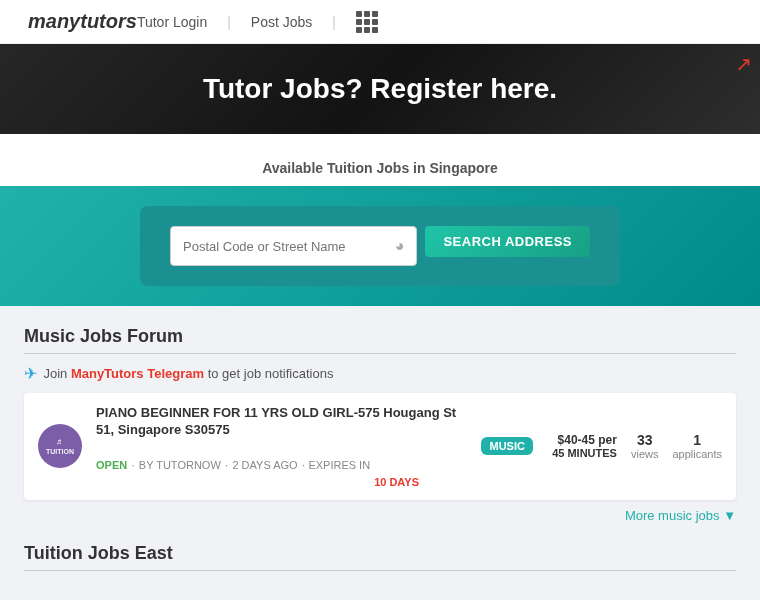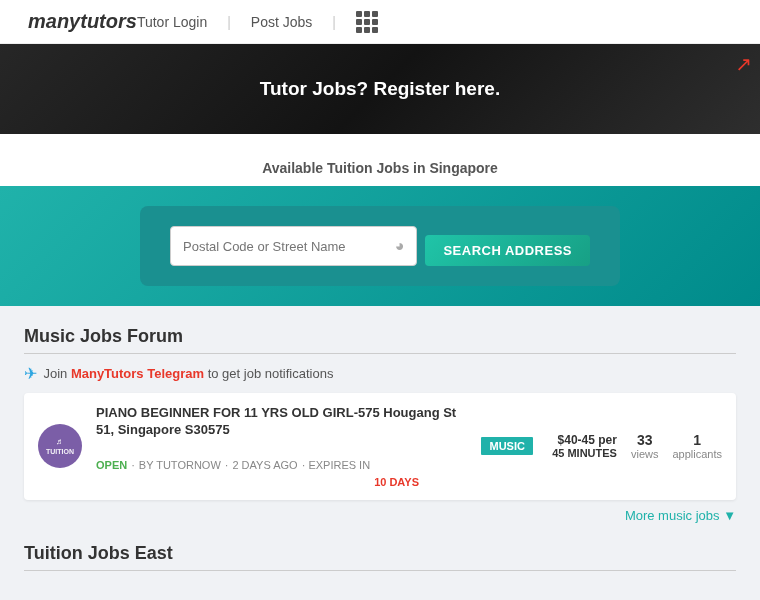--- a/index.html
+++ b/index.html
@@ -62,21 +62,21 @@
     }
     .banner-bg {
       position: absolute;
       inset: 0;
       background: linear-gradient(135deg, #2a2a2a 0%, #111 50%, #333 100%);
       opacity: 0.8;
     }
     .banner-text {
       position: relative;
       color: #fff;
-      font-size: 19px;
+      font-size: 28px;
       font-weight: bold;
       text-align: center;
       z-index: 1;
     }
     .banner-icon {
       position: absolute;
       top: 8px;
       right: 8px;
       color: #e8382a;
       font-size: 20px;
@@ -107,21 +107,21 @@
       background: linear-gradient(135deg, #20b2aa 0%, #008b8b 100%);
       padding: 20px 24px;
       display: flex;
       justify-content: center;
     }
     .search-box {
       background: #1a9090;
       border-radius: 8px;
       padding: 20px 30px;
       display: flex;
-      align-items: flex-end;
+      align-items: flex-start;
       gap: 8px;
       width: 480px;
     }
     .search-input {
       flex: 1;
       padding: 10px 12px;
       border: 1px solid #ccc;
       border-radius: 4px;
       font-size: 13px;
       color: #999;
@@ -248,21 +248,21 @@
       color: #4caf50;
       font-weight: bold;
     }
     .job-meta .expires-bold {
       color: #e8382a;
       font-weight: bold;
       margin-top: 33px;
     }
     .job-category-badge {
       padding: 3px 8px;
-      border-radius: 1px;
+      border-radius: 6px;
       font-size: 11px;
       font-weight: bold;
       color: #fff;
       flex-shrink: 0;
     }
     .badge-music { background: #20b2aa; }
     .job-rate {
       text-align: right;
       font-size: 11px;
       color: #333;

